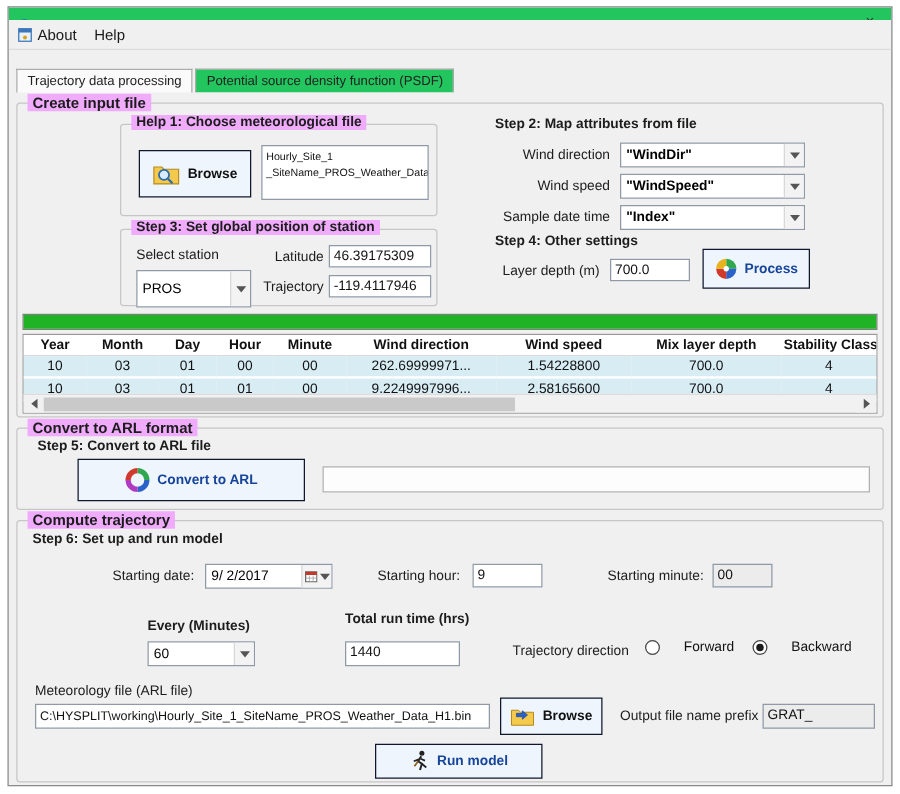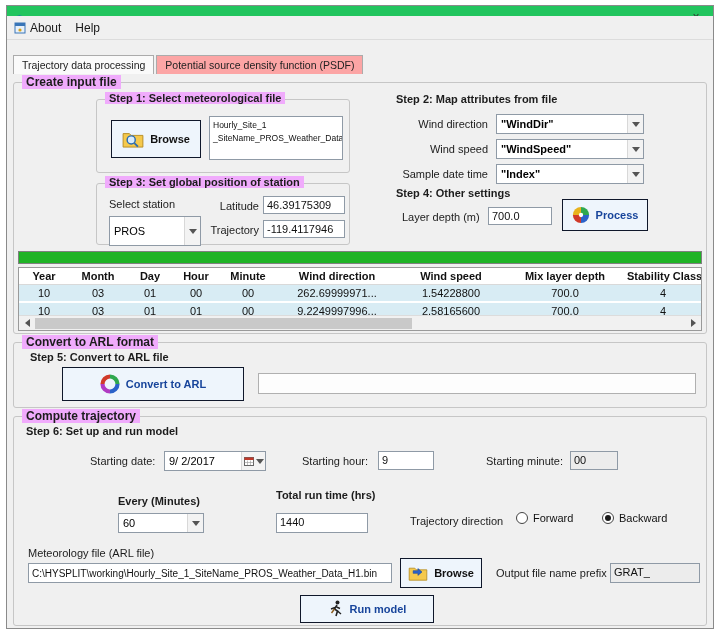--- a/index.html
+++ b/index.html
@@ -12,21 +12,21 @@
   .titlebar .t { font-size:10.5px; color:#222; }
   .close-btn { margin-left:auto; width:34px; height:22px; display:flex; align-items:center; justify-content:center; font-size:12px; color:#333; cursor:pointer; }
 
   
   .menubar { position:absolute; left:0; top:10px; width:100%; height:24px; background:#f0f0f0; border-bottom:1px solid #dcdcdc; display:flex; align-items:center; padding-left:0; }
   .menu-item { font-size:12px; color:#1a1a1a; padding:3px 7px; display:flex; align-items:center; gap:4px; }
   .mini-ico { width:12px; height:12px; display:inline-block; }
 
   
   .tabstrip { position:absolute; left:0; top:47px; width:100%; height:21px; display:flex; align-items:flex-end; padding-left:6px; }
-  .tab { font-size:10.5px; padding:3px 8px 3px 8px; border:1px solid #ababab; border-bottom:none; background:#fca5a5; color:#222; margin-right:2px; }
+  .tab { font-size:10.5px; padding:3px 8px 3px 8px; border:1px solid #ababab; border-bottom:none; background:#22c55e; color:#222; margin-right:2px; }
   .tab.selected { background:#fafafa; position:relative; top:1px; padding-bottom:4px; }
 
   .content { position:absolute; left:0; top:68px; width:100%; height:556px; background:#f0f0f0; }
 
   .groupbox { position:absolute; border:1px solid #c6c6c6; border-radius:3px; }
   .groupbox > .gb-label { position:absolute; top:-8px; left:8px; background:#f0abfc; padding:0 4px; font-size:12px; font-weight:bold; color:#1c1c1c; }
   .groupbox.inner > .gb-label { font-size:11px; }
 
   .lbl { font-size:11px; color:#1c1c1c; position:absolute; white-space:nowrap; }
   .step-title { font-size:11px; font-weight:bold; color:#1c1c1c; position:absolute; white-space:nowrap; }
@@ -56,21 +56,21 @@
   .grid-row { display:grid; grid-template-columns:50px 58px 46px 46px 58px 120px 108px 120px 1fr; }
   .grid-row.head .cell { font-weight:bold; background:#fff; border-bottom:1px solid #d9d9d9; }
   .cell { font-size:11px; color:#111; text-align:center; padding:2px 2px; white-space:nowrap; overflow:hidden; }
   .grid-row.data .cell { background:#d8ecf4; border-bottom:2px solid #ffffff; }
   .hscroll { position:absolute; left:0; bottom:0; width:100%; height:15px; background:#f1f1f1; border-top:1px solid #dcdcdc; display:flex; align-items:center; }
   .hs-btn { width:16px; height:100%; display:flex; align-items:center; justify-content:center; background:#f1f1f1; }
   .hs-track { flex:1; position:relative; height:100%; }
   .hs-thumb { position:absolute; left:0; top:2px; height:11px; width:58%; background:#c9c9c9; }
 
   
-  .radio-wrap { position:absolute; display:flex; align-items:center; gap:5px; cursor:pointer; }
+  .radio-wrap { position:absolute; display:flex; align-items:center; gap:19px; cursor:pointer; }
   .radio { width:12px; height:12px; border:1px solid #444; border-radius:50%; background:#fff; display:flex; align-items:center; justify-content:center; }
   .radio.checked::after { content:""; width:6px; height:6px; border-radius:50%; background:#1a1a1a; }
   .radio-wrap .rl { font-size:11px; color:#111; }
 
   
   .datepick { position:absolute; background:#fff; border:1px solid #8f9aa6; display:flex; align-items:center; }
   .datepick .dval { flex:1; font-size:11px; padding:0 4px; white-space:nowrap; }
   .datepick .dbtn { width:24px; align-self:stretch; display:flex; align-items:center; justify-content:center; gap:2px; background:#f3f3f3; border-left:1px solid #d8d8d8; }
 
   svg { display:block; }
@@ -114,21 +114,21 @@
     <span class="tab selected">Trajectory data processing</span>
     <span class="tab">Potential source density function (PSDF)</span>
   </div>
 
   <div class="content">
 
     <div class="groupbox" style="left:6px; top:8px; width:694px; height:252px;">
       <span class="gb-label">Create input file</span>
 
       <div class="groupbox inner" style="left:82px; top:16px; width:254px; height:74px;">
-        <span class="gb-label">Step 1: Select meteorological file</span>
+        <span class="gb-label">Help 1: Choose meteorological file</span>
         <div class="btn" style="left:14px; top:20px; width:90px; height:38px;">
           <span>
             <svg width="22" height="18" viewBox="0 0 24 20">
                 <path d="M1 4 h7 l2 2 h13 v13 h-22 z" fill="#f5c94c" stroke="#b3891e"></path>
                 <circle cx="10" cy="11" r="4.5" fill="#d9ecfb" stroke="#2b6cb0" stroke-width="1.6"></circle>
                 <line x1="13.5" y1="14.5" x2="17.5" y2="18.5" stroke="#2b6cb0" stroke-width="2"></line>
               </svg>
           </span>
           <span class="bl dark">Browse</span>
         </div>

